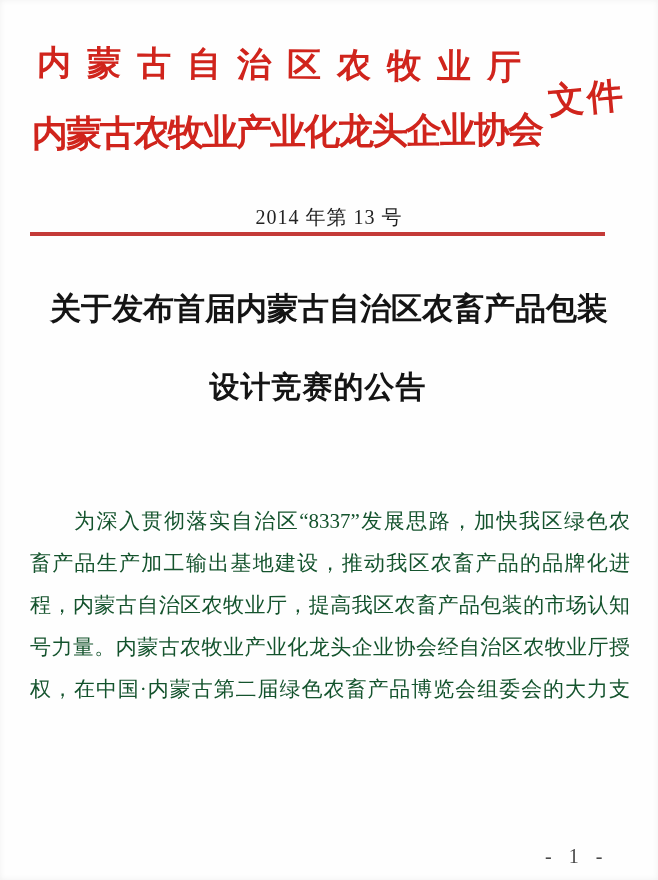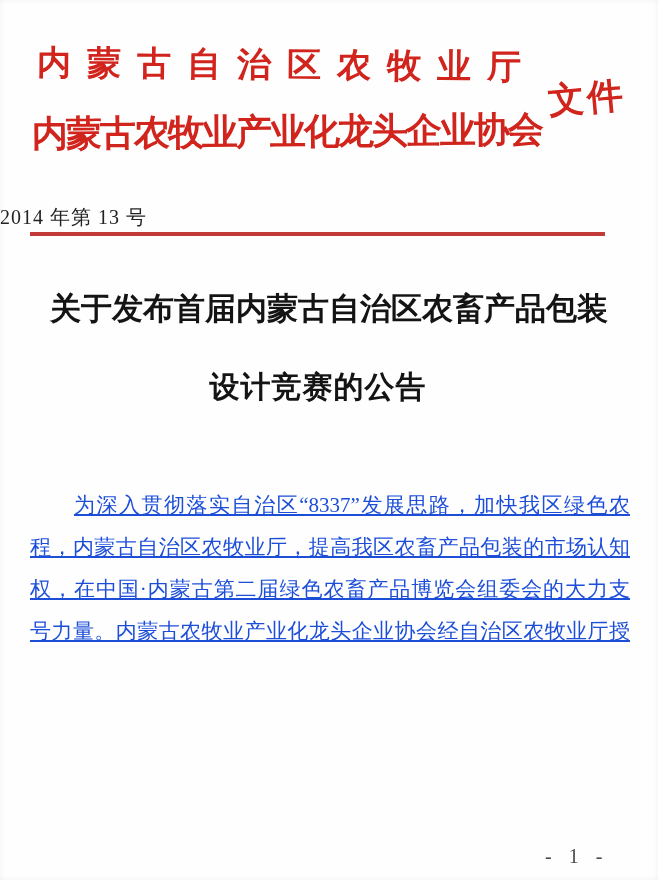--- a/index.html
+++ b/index.html
@@ -52,20 +52,21 @@
     letter-spacing: 3px;
     white-space: nowrap;
     color: #d0241c;
     transform: rotate(-5deg);
   }
   .doc-number {
     position: absolute;
     left: 0;
     top: 204px;
     width: 658px;
+    text-align: center;
     font-size: 20px;
     letter-spacing: 1px;
     color: #222;
   }
   .red-rule {
     position: absolute;
     left: 30px;
     top: 232px;
     width: 575px;
     height: 4px;
@@ -96,26 +97,25 @@
     letter-spacing: 1px;
     color: #141414;
     transform: translateX(-11px);
     white-space: nowrap;
   }
 
   
   .body-text {
     position: absolute;
     left: 30px;
-    top: 484px;
+    top: 500px;
     width: 600px;
     font-size: 21px;
     line-height: 42px;
-    color: #1d4ed8;
-    text-decoration: underline;
+    color: #14532d;
   }
   .body-line {
     text-align: justify;
     text-align-last: justify;
     white-space: nowrap;
   }
   .body-line.first {
     text-indent: 44px;
   }
   .body-line.last {
@@ -147,20 +147,21 @@
   <div class="doc-number">2014 年第 13 号</div>
 
   <div class="red-rule"></div>
 
   <div class="title-line1">关于发布首届内蒙古自治区农畜产品包装</div>
 
   <div class="title-line2">设计竞赛的公告</div>
 
   <div class="body-text">
     <div class="body-line first">为深入贯彻落实自治区“8337”发展思路，加快我区绿色农</div>
+    <div class="body-line">畜产品生产加工输出基地建设，推动我区农畜产品的品牌化进</div>
     <div class="body-line">程，内蒙古自治区农牧业厅，提高我区农畜产品包装的市场认知</div>
+    <div class="body-line">号力量。内蒙古农牧业产业化龙头企业协会经自治区农牧业厅授</div>
     <div class="body-line">权，在中国·内蒙古第二届绿色农畜产品博览会组委会的大力支</div>
-    <div class="body-line">号力量。内蒙古农牧业产业化龙头企业协会经自治区农牧业厅授</div>
   </div>
 
   <div class="page-number">- 1 -</div>
 
 </div>
 
 </body></html>

